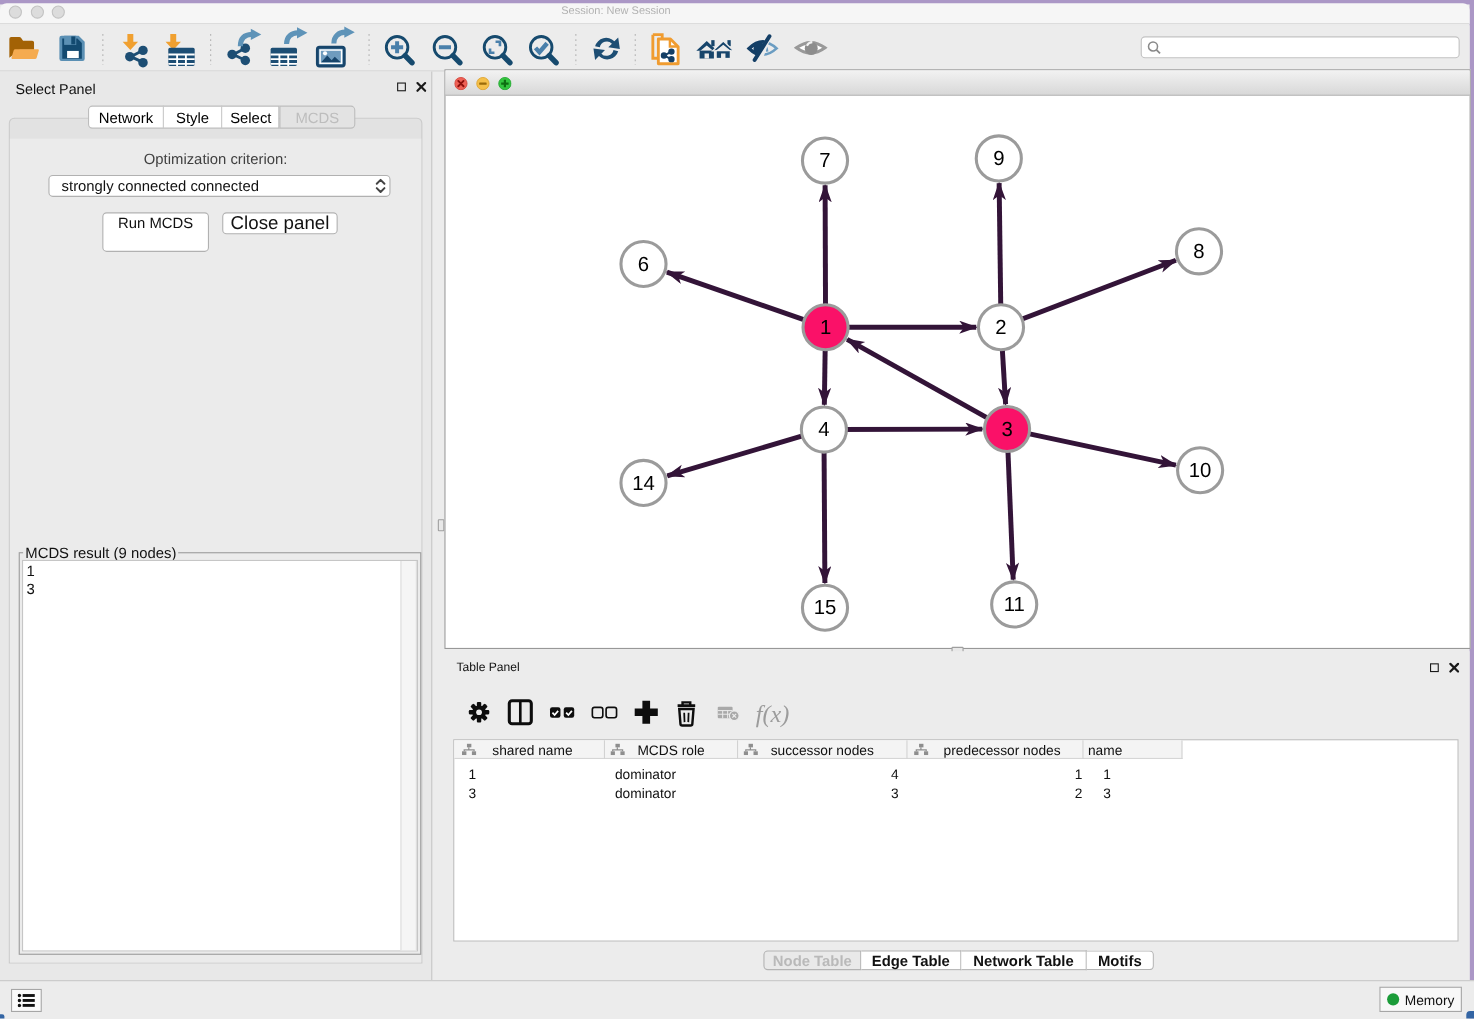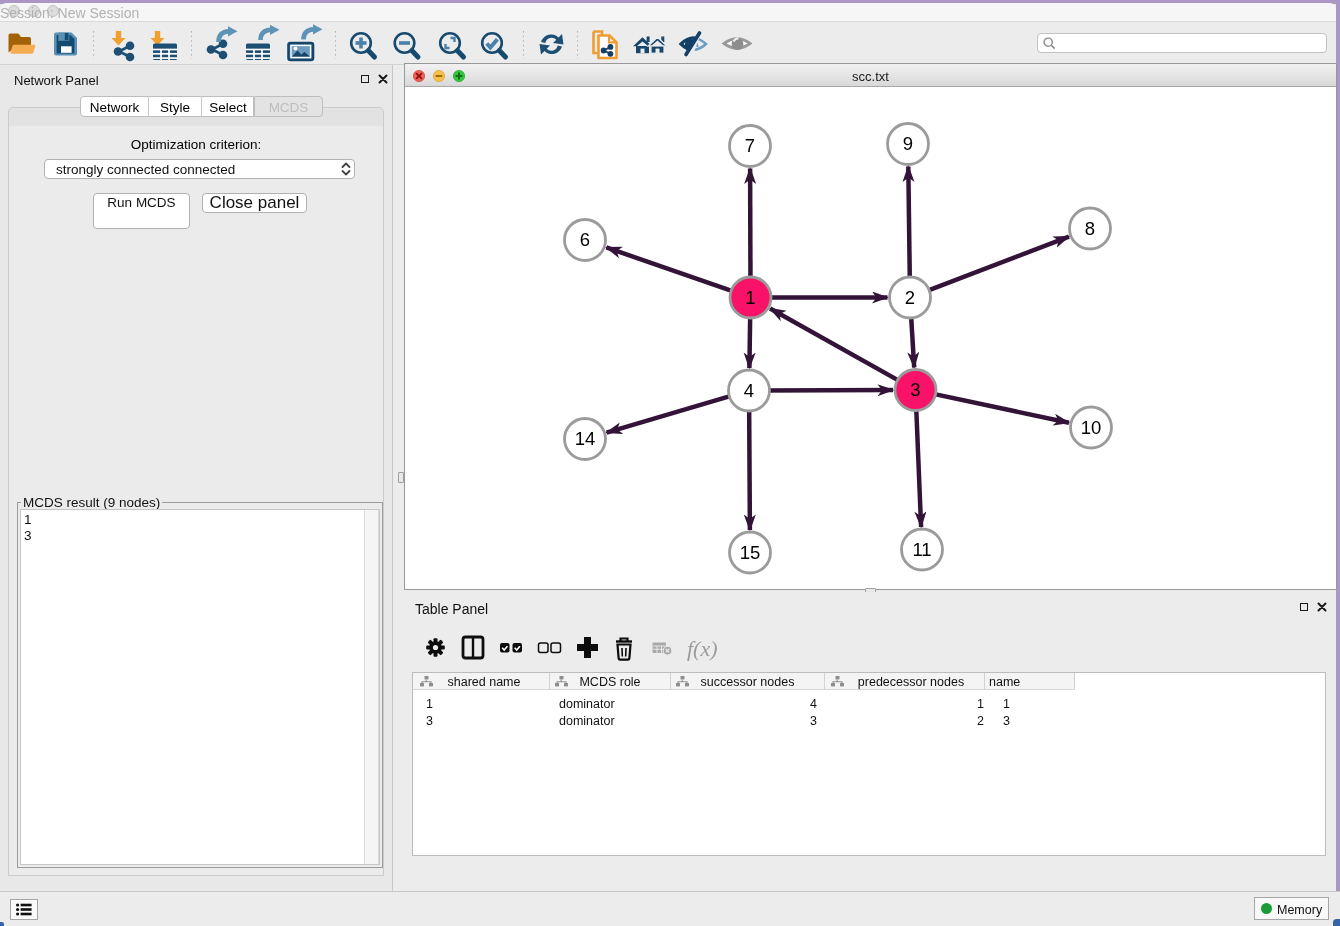--- a/index.html
+++ b/index.html
@@ -10,21 +10,21 @@
 <body>
 <div id="frame">
 
 <div class="abs" style="left:0;top:0;width:1340px;height:4px;background:#ab97c6;"></div>
 <div class="abs" style="left:1336px;top:0;width:4px;height:926px;background:#ab97c6;"></div>
 
 <div class="abs" style="left:0;top:3px;width:1336px;height:19px;background:#f6f6f6;border-bottom:1px solid #dadada;border-radius:6px 6px 0 0;"></div>
 <div class="abs" style="left:8px;top:5px;width:12px;height:12px;border-radius:50%;background:#dcdcdc;border:1px solid #c3c3c3;"></div>
 <div class="abs" style="left:28px;top:5px;width:12px;height:12px;border-radius:50%;background:#dcdcdc;border:1px solid #c3c3c3;"></div>
 <div class="abs" style="left:47px;top:5px;width:12px;height:12px;border-radius:50%;background:#dcdcdc;border:1px solid #c3c3c3;"></div>
-<div class="abs" style="left:0;top:5px;width:1120px;height:14px;font-size:14px;color:#b2b2b2;">Session: New Session</div>
+<div class="abs" style="left:0;top:5px;width:1120px;height:14px;text-align:center;font-size:10px;color:#b2b2b2;">Session: New Session</div>
 
 <div class="abs" style="left:0;top:23px;width:1336px;height:42px;background:#ececec;border-bottom:1px solid #d3d3d3;"></div>
 <svg id="toolbar-icons" class="abs" style="left:0;top:23px;" width="780" height="42" viewBox="0 0 780 42">
 
 <g stroke="#b4b4b4" stroke-width="1" stroke-dasharray="1.6,3">
 <line x1="93.5" y1="8" x2="93.5" y2="36"></line>
         <line x1="191.5" y1="8" x2="191.5" y2="36"></line>
 <line x1="335.5" y1="8" x2="335.5" y2="36"></line>
         <line x1="523.5" y1="8" x2="523.5" y2="36"></line>
 <line x1="577.5" y1="8" x2="577.5" y2="36"></line>
@@ -176,59 +176,58 @@
 <path d="M733.5,18.5 Q735,15.5 738.5,15.3" fill="none" stroke="#f2f2f2" stroke-width="2"></path>
 </svg>
 
 <div class="abs" style="left:1037px;top:33px;width:290px;height:20px;background:#fff;border:1px solid #c2c2c2;border-radius:4px;"></div>
 <svg class="abs" style="left:1042px;top:36px;" width="15" height="15" viewBox="0 0 15 15">
       <circle cx="6.2" cy="6.2" r="4.1" fill="none" stroke="#8a8a8a" stroke-width="1.4"></circle>
       <line x1="9.3" y1="9.3" x2="12.6" y2="12.6" stroke="#8a8a8a" stroke-width="1.6"></line>
     </svg>
 
 <div class="abs" style="left:0;top:65px;width:393px;height:826px;background:#e8e8e8;border-right:1px solid #c6c6c6;"></div>
-<div class="abs" style="left:14px;top:73px;font-size:13px;color:#111;">Network Panel</div>
+<div class="abs" style="left:14px;top:73px;font-size:13px;color:#111;">Select Panel</div>
 <div class="abs" style="left:361px;top:75px;width:8px;height:8px;border:1.6px solid #1a1a1a;"></div>
 <svg class="abs" style="left:378px;top:74px;" width="10" height="10" viewBox="0 0 10 10">
       <path d="M1.5 1.5 L8.5 8.5 M8.5 1.5 L1.5 8.5" stroke="#1a1a1a" stroke-width="2" stroke-linecap="round"></path>
     </svg>
 
 <div class="abs" style="left:8px;top:107px;width:376px;height:769px;background:#e2e2e2;border:1px solid #cbcbcb;border-radius:5px 5px 0 0;"></div>
 <div class="abs" style="left:9px;top:126px;width:374px;height:749px;background:#ebebeb;"></div>
 
 <div class="abs" style="left:80px;top:96px;width:174px;height:21px;background:#fff;border:1px solid #bdbdbd;border-radius:4px 0 0 4px;"></div>
 <div class="abs" style="left:148px;top:96px;width:1px;height:21px;background:#c8c8c8;"></div>
 <div class="abs" style="left:201px;top:96px;width:1px;height:21px;background:#c8c8c8;"></div>
 <div class="abs" style="left:254px;top:96px;width:69px;height:21px;background:#e3e3e3;border:1px solid #bdbdbd;border-radius:0 4px 4px 0;"></div>
 <div class="abs" style="left:80px;top:100px;width:69px;height:14px;text-align:center;font-size:13.5px;color:#000;">Network</div>
 <div class="abs" style="left:149px;top:100px;width:52px;height:14px;text-align:center;font-size:13.5px;color:#000;">Style</div>
 <div class="abs" style="left:202px;top:100px;width:52px;height:14px;text-align:center;font-size:13.5px;color:#000;">Select</div>
 <div class="abs" style="left:254px;top:100px;width:69px;height:14px;text-align:center;font-size:13.5px;color:#bdbdbd;">MCDS</div>
 
-<div class="abs" style="left:9px;top:137px;width:374px;height:15px;text-align:center;font-size:13.5px;color:#000000;">Optimization criterion:</div>
+<div class="abs" style="left:9px;top:137px;width:374px;height:15px;text-align:center;font-size:13.5px;color:#404040;">Optimization criterion:</div>
 <div class="abs" style="left:44px;top:159px;width:311px;height:20px;background:#fff;border:1px solid #b1b1b1;border-radius:4px;"></div>
 <div class="abs" style="left:56px;top:162px;font-size:13.5px;color:#111;">strongly connected connected</div>
 <svg class="abs" style="left:340px;top:162px;" width="12" height="14" viewBox="0 0 12 14">
       <path d="M2.5 5 L6 1.5 L9.5 5" fill="none" stroke="#444" stroke-width="1.8" stroke-linecap="round" stroke-linejoin="round"></path>
       <path d="M2.5 9 L6 12.5 L9.5 9" fill="none" stroke="#444" stroke-width="1.8" stroke-linecap="round" stroke-linejoin="round"></path>
     </svg>
 <div class="abs" style="left:93px;top:193px;width:97px;height:36px;background:#fff;border:1px solid #b1b1b1;border-radius:4px;text-align:center;font-size:13.5px;color:#111;line-height:18px;">Run MCDS</div>
 <div class="abs" style="left:202px;top:193px;width:105px;height:20px;background:#fff;border:1px solid #b1b1b1;border-radius:4px;text-align:center;font-size:17px;color:#111;line-height:18px;">Close panel</div>
 
 <div class="abs" style="left:17px;top:502px;width:366px;height:366px;border:1px solid #9c9c9c;"></div>
 <div class="abs" style="left:21px;top:495px;background:#ebebeb;padding:0 2px;font-size:13.5px;color:#111;">MCDS result (9 nodes)</div>
 <div class="abs" style="left:20px;top:509px;width:360px;height:356px;background:#fff;border:1px solid #c6c6c6;"></div>
 <div class="abs" style="left:24px;top:512px;font-size:13.5px;color:#111;line-height:16px;">1<br>3</div>
 <div class="abs" style="left:364px;top:510px;width:15px;height:354px;background:#f5f5f5;border-left:1px solid #dcdcdc;border-right:1px solid #dcdcdc;"></div>
 
 <div class="abs" style="left:398px;top:472px;width:6px;height:11px;background:#e8e8e8;border:1px solid #9f9f9f;border-radius:1px;"></div>
 
 <div class="abs" style="left:404px;top:63px;width:933px;height:527px;background:#fff;border:1px solid #989898;"></div>
 <div class="abs" style="left:405px;top:64px;width:931px;height:23px;background:linear-gradient(#f2f2f2,#d8d8d8);border-bottom:1px solid #a8a8a8;"></div>
-<div class="abs" style="left:405px;top:69px;width:931px;height:14px;text-align:center;font-size:13px;color:#1a1a1a;">scc.txt</div>
 
 <svg class="abs" style="left:413px;top:70px;" width="52" height="12" viewBox="0 0 52 12">
 <circle cx="6" cy="6" r="5.6" fill="#ee6156" stroke="#d5463c" stroke-width="0.8"></circle>
 <path d="M3.6 3.6 L8.4 8.4 M8.4 3.6 L3.6 8.4" stroke="#8c0f0b" stroke-width="1.7" stroke-linecap="round"></path>
 <circle cx="26" cy="6" r="5.6" fill="#f5c04a" stroke="#dfa431" stroke-width="0.8"></circle>
 <rect x="2.6" y="5" width="6.8" height="2.1" rx="0.5" fill="#9a6b0a" transform="translate(20,0)"></rect>
 <circle cx="46" cy="6" r="5.6" fill="#34c63f" stroke="#25a733" stroke-width="0.8"></circle>
 <path d="M46 2.6 L46 9.4 M42.6 6 L49.4 6" stroke="#0e6e11" stroke-width="2" stroke-linecap="butt"></path>
 </svg>
 
@@ -279,21 +278,21 @@
 <text x="686" y="346.5">10</text>
 <text x="517" y="468.5">11</text>
 <text x="180" y="358">14</text>
 <text x="345" y="471.5">15</text>
 </g>
 </svg>
 
 <div class="abs" style="left:865px;top:588px;width:11px;height:6px;background:#e8e8e8;border:1px solid #9f9f9f;border-radius:1px;"></div>
 
 <div class="abs" style="left:404px;top:592px;width:932px;height:299px;background:#ececec;"></div>
-<div class="abs" style="left:415px;top:601px;font-size:14px;color:#111;">Table Panel</div>
+<div class="abs" style="left:415px;top:601px;font-size:11px;color:#111;">Table Panel</div>
 <div class="abs" style="left:1300px;top:603px;width:8px;height:8px;border:1.6px solid #1a1a1a;"></div>
 <svg class="abs" style="left:1317px;top:602px;" width="10" height="10" viewBox="0 0 10 10">
       <path d="M1.5 1.5 L8.5 8.5 M8.5 1.5 L1.5 8.5" stroke="#1a1a1a" stroke-width="2" stroke-linecap="round"></path>
     </svg>
 
 <svg id="table-toolbar" class="abs" style="left:404px;top:630px;" width="330" height="36" viewBox="0 0 330 36">
 
 <g transform="translate(31.5,17.5)" fill="#0d0d0d">
 <g>
 <rect x="-2" y="-9.3" width="4" height="5" rx="1"></rect>
@@ -399,20 +398,26 @@
 <div class="abs" style="left:330px;top:7px;width:74px;text-align:right;">4</div>
 <div class="abs" style="left:500px;top:7px;width:71px;text-align:right;">1</div>
 <div class="abs" style="left:590px;top:7px;">1</div>
 <div class="abs" style="left:13px;top:24px;">3</div>
 <div class="abs" style="left:146px;top:24px;">dominator</div>
 <div class="abs" style="left:330px;top:24px;width:74px;text-align:right;">3</div>
 <div class="abs" style="left:500px;top:24px;width:71px;text-align:right;">2</div>
 <div class="abs" style="left:590px;top:24px;">3</div>
 </div>
 
+<div id="btabs" class="abs" style="left:404px;top:864px;width:932px;height:23px;font-size:13.5px;font-weight:bold;">
+<div class="abs" style="left:290px;top:0;width:89px;height:18px;background:#e9e9e9;border:1px solid #b3b3b3;border-radius:4px 0 0 4px;text-align:center;line-height:18px;color:#b9b9b9;">Node Table</div>
+<div class="abs" style="left:379px;top:0;width:91px;height:18px;background:#fff;border:1px solid #b3b3b3;border-left:none;text-align:center;line-height:18px;color:#111;">Edge Table</div>
+<div class="abs" style="left:470px;top:0;width:114px;height:18px;background:#fff;border:1px solid #b3b3b3;border-left:none;text-align:center;line-height:18px;color:#111;">Network Table</div>
+<div class="abs" style="left:584px;top:0;width:61px;height:18px;background:#fff;border:1px solid #b3b3b3;border-left:none;border-radius:0 4px 4px 0;text-align:center;line-height:18px;color:#111;">Motifs</div>
+</div>
 
 <div class="abs" style="left:0;top:891px;width:1340px;height:35px;background:#ececec;border-top:1px solid #c9c9c9;"></div>
 <div class="abs" style="left:10px;top:899px;width:28px;height:21px;background:#fafafa;border:1px solid #a6a6a6;"></div>
 <svg class="abs" style="left:16px;top:903px;" width="16" height="13" viewBox="0 0 16 13">
 <circle cx="1.6" cy="2" r="1.6" fill="#111"></circle>
       <circle cx="1.6" cy="6.5" r="1.6" fill="#111"></circle>
       <circle cx="1.6" cy="11" r="1.6" fill="#111"></circle>
 <rect x="4.6" y="0.7" width="11" height="2.6" fill="#111"></rect>
       <rect x="4.6" y="5.2" width="11" height="2.6" fill="#111"></rect>
       <rect x="4.6" y="9.7" width="11" height="2.6" fill="#111"></rect>

